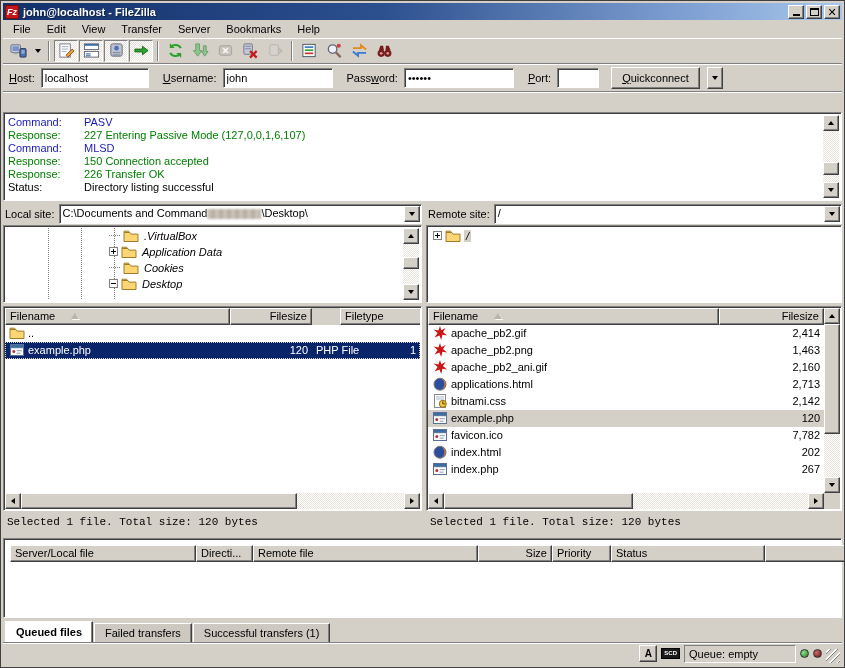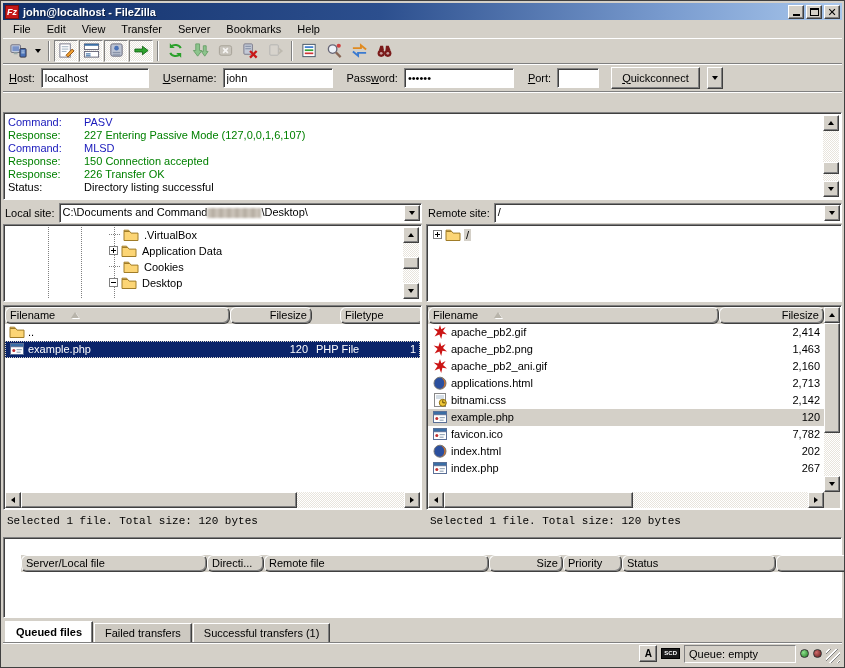--- a/index.html
+++ b/index.html
@@ -96,45 +96,45 @@
   .guide { position:absolute; top:0; bottom:0; width:1px;
     background:repeating-linear-gradient(#808080 0 1px,transparent 1px 2px); }
   .tree-row { height:16px; display:flex; align-items:center; position:relative; white-space:nowrap; }
   .expander { width:9px; height:9px; border:1px solid #808080; background:#fff; flex:none;
     position:relative; margin-right:3px; }
   .expander:before, .expander:after { content:""; position:absolute; background:#000; }
   .expander.plus:before, .expander.minus:before { left:1px; right:1px; top:3px; height:1px; }
   .expander.plus:after { top:1px; bottom:1px; left:3px; width:1px; }
   .icon16 { width:16px; height:16px; flex:none; margin-right:3px; }
   .icon16 svg { width:16px; height:16px; display:block; }
-  .tree-label { padding:0 2px; }
+  .tree-label { padding:0 2px;font-style:italic; }
   .tree-label.sel { background:#d4d0c8; }
   
   .list-panel { margin-top:3px; height:205px; background:#fff; border:1px solid #808080;
     border-right-color:#fff; border-bottom-color:#fff; box-shadow:inset 1px 1px 0 #404040;
     padding:1px; display:flex; flex-direction:column; position:relative; }
   .list-main { flex:1; display:flex; flex-direction:column; overflow:hidden; position:relative; }
   .lheader { height:17px; display:flex; flex:none; background:#d4d0c8; }
   .hcell { height:17px; display:flex; align-items:center; padding:0 4px; overflow:hidden;
-    white-space:nowrap; flex:none;border-radius:6px; }
+    white-space:nowrap; flex:none; }
   .hcell.right { justify-content:flex-end; }
   .sort-asc { width:0; height:0; border-left:4px solid transparent; border-right:4px solid transparent;
     border-bottom:6px solid #b8b4aa; margin-left:16px; filter:drop-shadow(1px 1px 0 #fff); }
   .rows { flex:1; background:#fff; overflow:hidden; }
   .frow { height:17px; display:flex; align-items:center; white-space:nowrap; }
   .fcell { padding:0 4px; overflow:hidden; flex:none; display:flex; align-items:center; height:17px; }
   .fcell.right { justify-content:flex-end; }
   .frow.sel-active { background:#0a246a; color:#fff; outline:1px dotted #d8d4c8; outline-offset:-1px; }
   .frow.sel-inactive { background:#d4d0c8; }
   .list-status { height:21px; display:flex; align-items:center; padding:2px 4px 0 4px;font-family:Liberation Mono, monospace; }
   .corner { position:absolute; right:1px; bottom:1px; width:16px; height:16px; background:#d4d0c8; }
   
   .queue { margin-top:6px; height:83px; display:flex; 
     border:1px solid #808080; border-right-color:#fff; border-bottom-color:#fff;
-    box-shadow:inset 1px 1px 0 #404040; padding:17px; background:#fff; }
+    box-shadow:inset 1px 1px 0 #404040; padding:6px; background:#fff; }
   .tabs { margin-top:3px; height:21px; display:flex; align-items:flex-end; padding-left:2px; }
   .tab { height:19px; display:flex; align-items:center; padding:0 10px; margin-right:1px;
     border:1px solid #fff; border-right-color:#404040; border-bottom:none;
     box-shadow:inset -1px 0 0 #808080; background:#cdc9c1; }
   .tab.active { background:#fff; height:21px; font-weight:bold; }
   
   .statusbar { margin-top:auto; height:24px; border-top:1px solid #808080;
     box-shadow:inset 0 1px 0 #fff; display:flex; align-items:center; justify-content:flex-end;
     padding:2px 2px 2px 4px; gap:4px; }
   .sb-ind { width:18px; height:17px; display:flex; align-items:center; justify-content:center;

